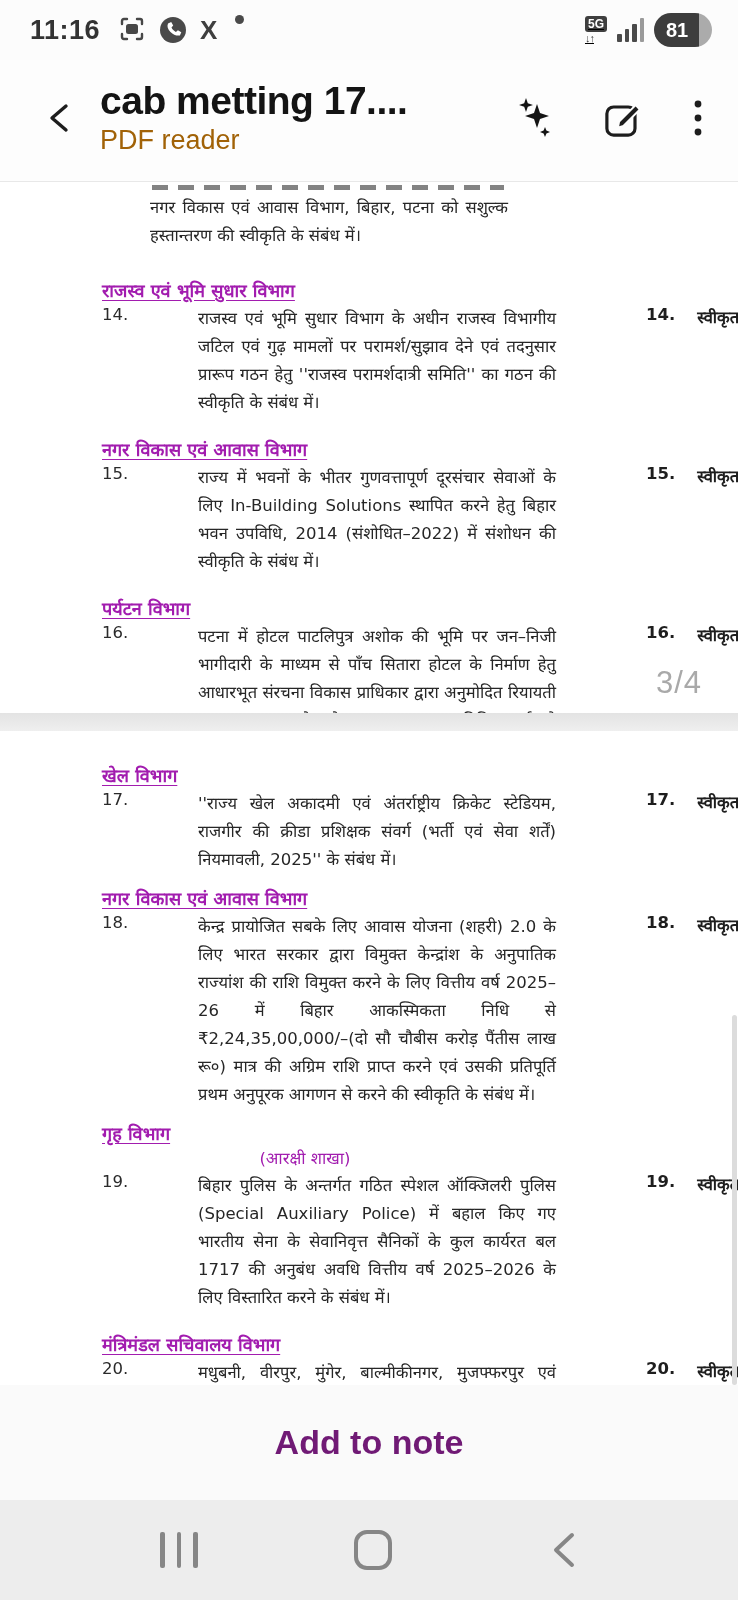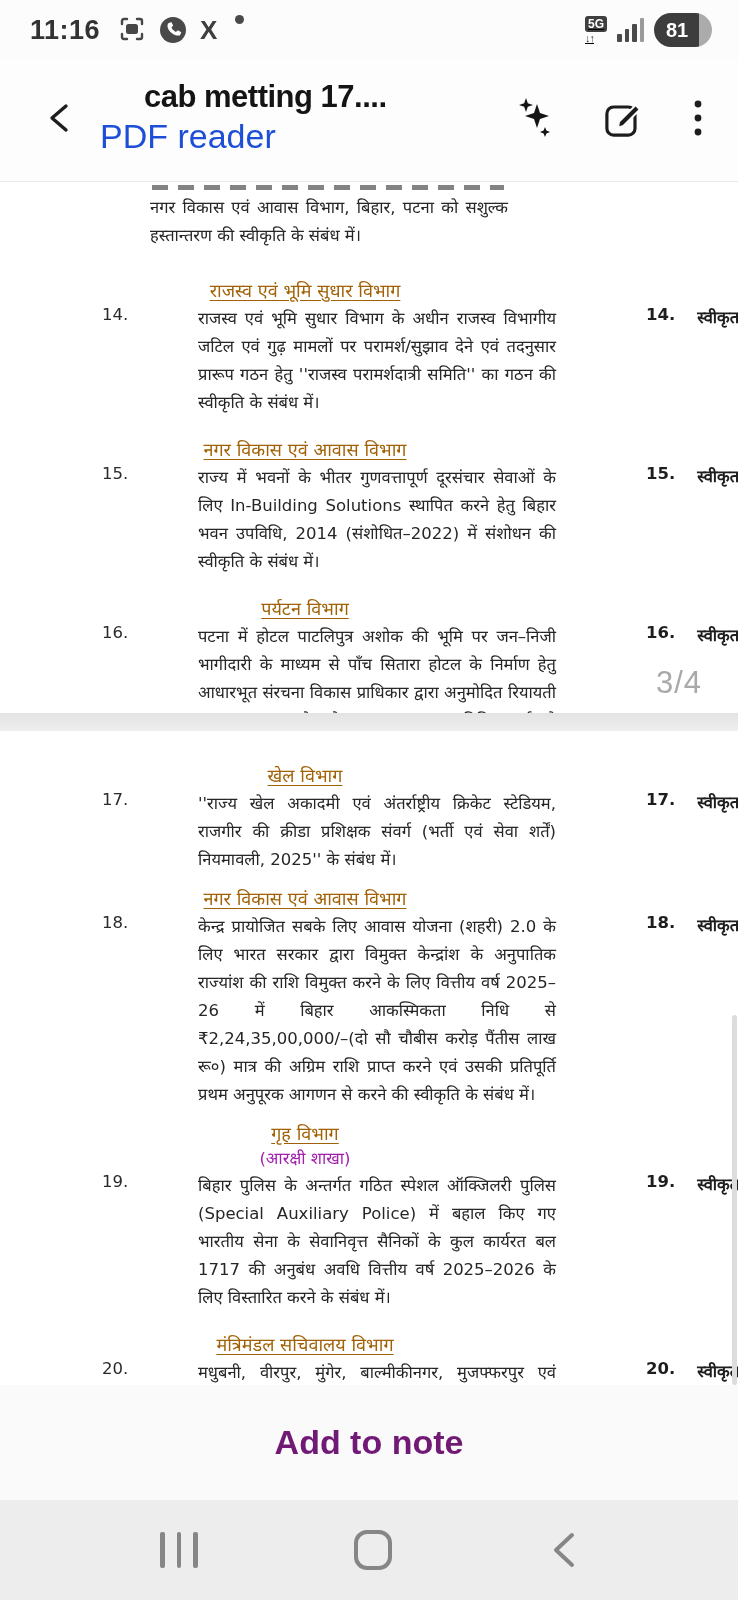--- a/index.html
+++ b/index.html
@@ -26,43 +26,43 @@
   .battery { width:58px; height:34px; border-radius:17px; color:#fff; font-size:20px; font-weight:700;
              background:linear-gradient(90deg,#3d3d3d 0 78%,#ababab 78% 100%);
              display:flex; align-items:center; justify-content:center; padding-right:12px; }
 
   
   .app-header { height:122px; background:#fdfdfd; display:flex; align-items:center;
                 padding:0 34px 6px 36px; flex:none; border-bottom:1px solid #e8e8e8;
                 box-shadow:0 1px 2px rgba(0,0,0,.04); }
   .back-btn { width:46px; height:46px; display:flex; align-items:center; flex:none; }
   .title-block { margin-left:18px; min-width:0; }
-  .hdr-title { font-size:31px; font-weight:700; color:#141414; letter-spacing:-.5px; white-space:nowrap;margin-left:44px; }
-  .hdr-sub { font-size:34px; color:#1d4ed8; margin-top:2px; }
+  .hdr-title { font-size:39px; font-weight:700; color:#141414; letter-spacing:-.5px; white-space:nowrap; }
+  .hdr-sub { font-size:27px; color:#a16207; margin-top:2px; }
   .hdr-actions { margin-left:auto; display:flex; align-items:center; gap:46px; }
   .icon-btn { display:flex; align-items:center; justify-content:center; }
 
   
   .pdf-viewport { flex:none; height:1203px; background:#ebebeb; position:relative; }
   .page { background:#fff; width:738px; overflow:hidden; position:relative; }
   .page1 { height:531px; }
   .page-gap { height:18px; background:linear-gradient(#e3e3e3,#efefef); }
   .page2 { height:654px; padding-top:32px; }
 
   .doc { font-family:"DejaVu Sans",sans-serif; color:#262626; }
   .clip-line { height:5px; margin:3px 0 0 152px; width:352px; opacity:.75;
                background:repeating-linear-gradient(90deg,#5a5a5a 0 16px,transparent 16px 26px); }
   .item-row { display:flex; padding-left:102px; align-items:flex-start; }
   .item-num { width:48px; flex:none; font-size:16.5px; line-height:20px; color:#2a2a2a; }
   .item-text { width:358px; flex:none; font-size:16.5px; line-height:28px;
                text-align:justify; color:#262626; }
   .status-col { margin-left:42px; white-space:nowrap; display:flex; gap:22px;
                 font-size:16.5px; font-weight:700; color:#1e1e1e; }
-  .sec-heading { margin-left:102px; width:406px; text-align:center; font-size:18px; font-weight:400;
-                 color:#a16207; text-decoration:underline; text-underline-offset:3px; }
+  .sec-heading { margin-left:102px; width:406px; text-align:left; font-size:18px; font-weight:700;
+                 color:#a21caf; text-decoration:underline; text-underline-offset:3px; }
   .sec-subheading { margin-left:102px; width:406px; text-align:center; font-size:16.5px;
                     color:#a21caf; margin-top:1px; }
   .intro-row { margin-top:4px; }
   .sec { margin-top:24px; }
   .sec .item-row { margin-top:3px;gap:48px; }
   .mt-lg { margin-top:28px; } .mt-md { margin-top:20px; } .mt-sm { margin-top:12px; }
   .page-indicator { position:absolute; right:36px; bottom:12px; font-size:31px; color:#a9a9a9;
                     font-family:"Liberation Sans",sans-serif; letter-spacing:1px; }
   .scrollbar-thumb { position:absolute; right:1px; top:833px; width:5px; height:370px;
                      background:#dcdcdc; border-radius:3px; }

